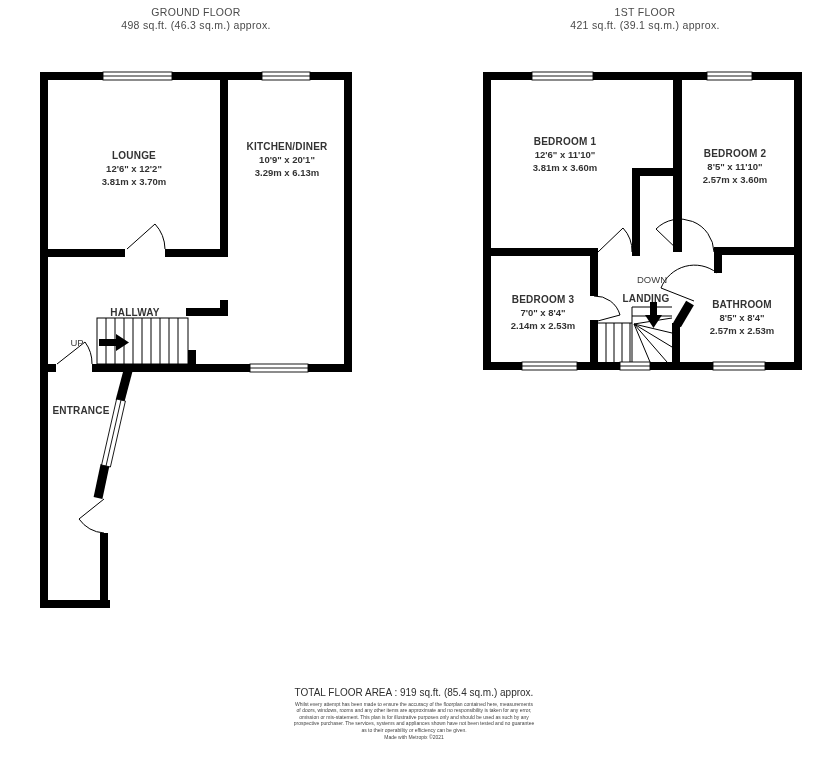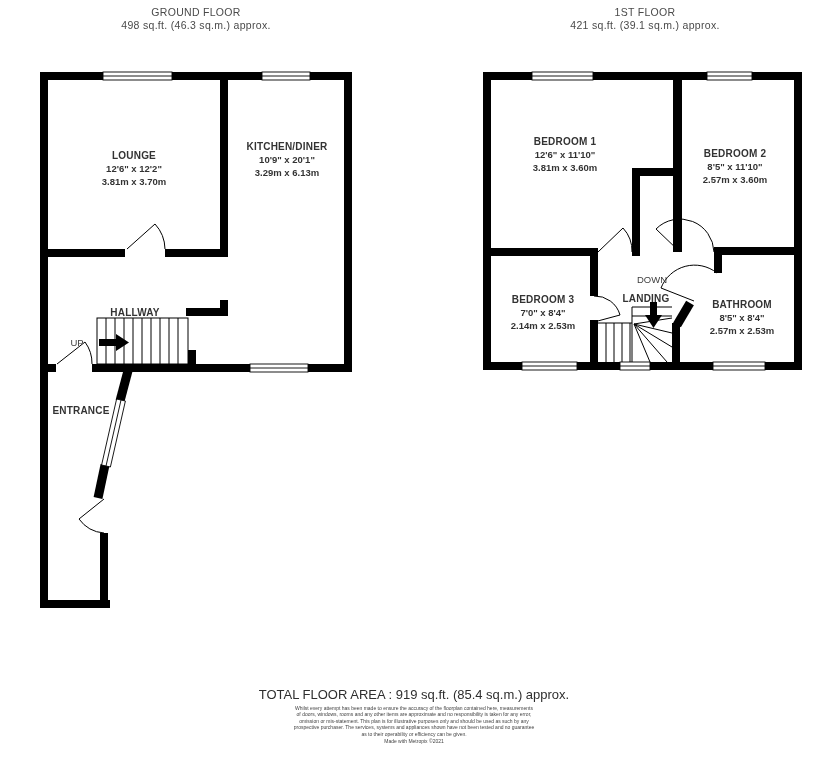--- a/index.html
+++ b/index.html
@@ -10,21 +10,21 @@
   .thin{stroke:#000000;stroke-width:1;fill:none;}
   .win{fill:#ffffff;stroke:#000000;stroke-width:0.9;}
   .winline{stroke:#000000;stroke-width:0.9;}
   .arrow{fill:#000000;}
   text{fill:#333333;}
   .floor-title{font-size:10.5px;fill:#4a4a4a;text-anchor:middle;letter-spacing:0.3px;}
   .room-name{font-size:10px;font-weight:bold;text-anchor:middle;letter-spacing:0.2px;}
   .room-dims{font-size:9.5px;font-weight:bold;text-anchor:middle;}
   .dir-label{font-size:9.5px;fill:#3d3d3d;text-anchor:middle;}
   .footer{position:absolute;left:0;top:687px;width:828px;text-align:center;color:#333;}
-  .footer .total{font-size:13px;margin-bottom:3px;color:#2e2e2e;}
+  .footer .total{font-size:10px;margin-bottom:3px;color:#2e2e2e;}
   .footer .line{font-size:5px;line-height:6.4px;color:#444;}
   .footer .credit{font-size:5px;line-height:6.4px;margin-top:1px;color:#444;}
 </style>
 </head>
 <body>
 
 <svg id="plan-svg" width="828" height="757" viewBox="0 0 828 757" xmlns="http://www.w3.org/2000/svg">
 
   <g>
     <text class="floor-title" x="196" y="16">GROUND FLOOR</text>

